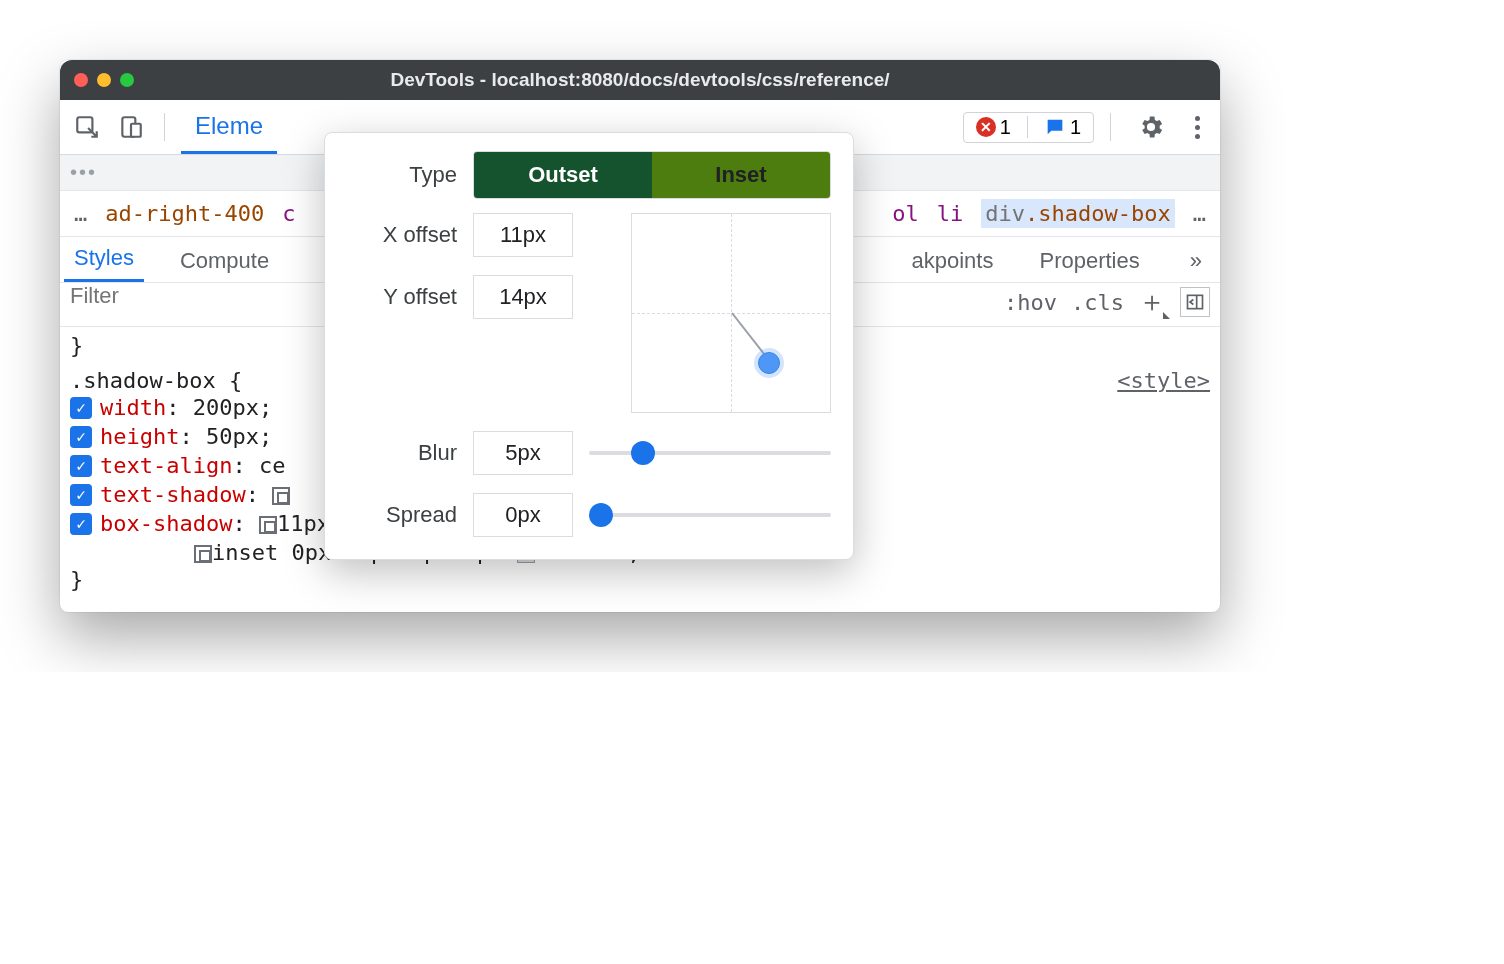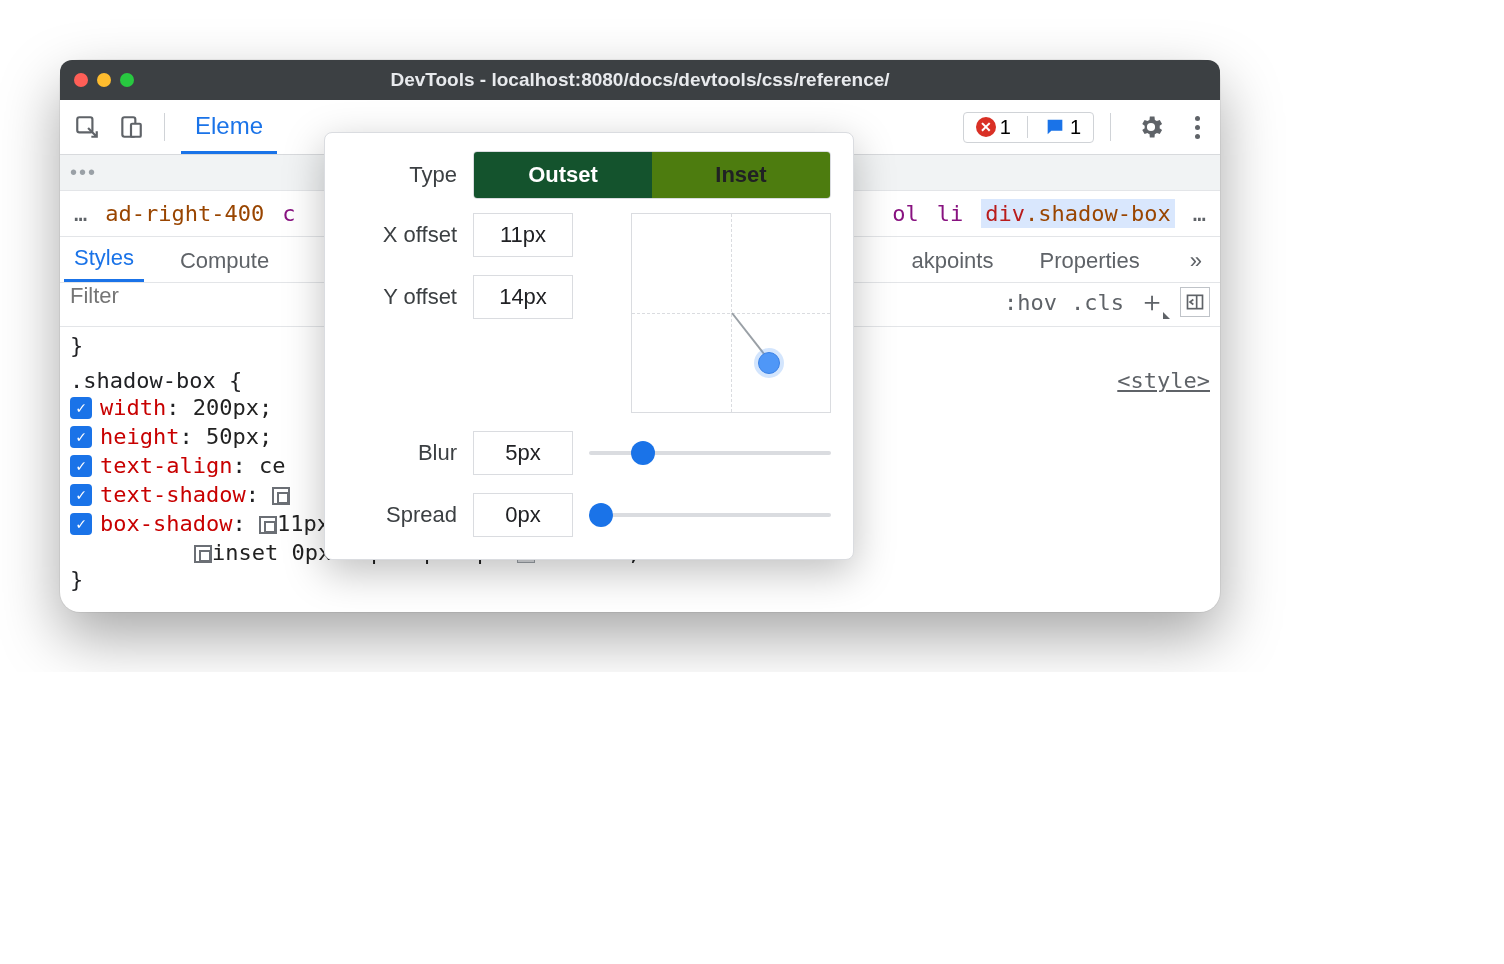--- a/index.html
+++ b/index.html
@@ -3,21 +3,21 @@
 <meta charset="utf-8">
 <style>
   * { box-sizing: border-box; margin: 0; padding: 0; }
   body {
     font-family: -apple-system, "Helvetica Neue", Arial, sans-serif;
     background: #ffffff;
     padding: 60px;
   }
   .window {
     width: 1160px;
-    border-radius: 20px;
+    border-radius: 8px;
     overflow: visible;
     box-shadow: 0 25px 60px rgba(0,0,0,0.35), 0 0 0 1px rgba(0,0,0,0.05);
     position: relative;
     background: #fff;
   }
   
   .titlebar {
     height: 40px;
     background: #3c4043;
     display: flex;
@@ -64,21 +64,21 @@
   
   .crumb-bar{ background:#f1f3f4; height:36px; border-bottom:1px solid #e3e5e8; padding:0 10px; display:flex; align-items:center; }
   .crumb-bar .dots{ color:#9aa0a6; font-size:20px; letter-spacing:2px;}
   
   .breadcrumbs{ height:46px; display:flex; align-items:center; padding:0 14px; gap:18px; font-family: Menlo, Consolas, monospace; font-size:22px; border-bottom:1px solid #e3e5e8; }
   .breadcrumbs .more{ color:#5f6368; }
   .bc-class{ color:#994500; }
   .bc-tag{ color:#881280; }
   .bc-sel{ background:#d9e7fd; padding:2px 4px; }
   .bc-sel .cls{ color:#994500;}
-  .bc-sel .tg{ color:#b91c1c;}
+  .bc-sel .tg{ color:#737373;}
   
   .panel-tabs{ height:46px; display:flex; align-items:flex-end; padding:0 4px; gap:26px; font-size:22px; color:#5f6368; border-bottom:1px solid #e3e5e8;}
   .panel-tabs .ptab{ padding:8px 10px; }
   .panel-tabs .ptab.active{ color:#1a73e8; border-bottom:3px solid #1a73e8; }
   .panel-tabs .chev{ margin-left:auto; padding:8px 14px;}
   
   .filter-row{ display:flex; align-items:flex-start; border-bottom:1px solid #e3e5e8; height:44px; }
   .filter-row input{ flex:1; border:none; font-size:22px; padding:0 10px; color:#9aa0a6; outline:none;}
   .filter-row .tools{ display:flex; align-items:center; gap:14px; padding:0 10px; font-family:Menlo,Consolas,monospace; font-size:22px; color:#5f6368;}
   .filter-row .tools .mono{ }

